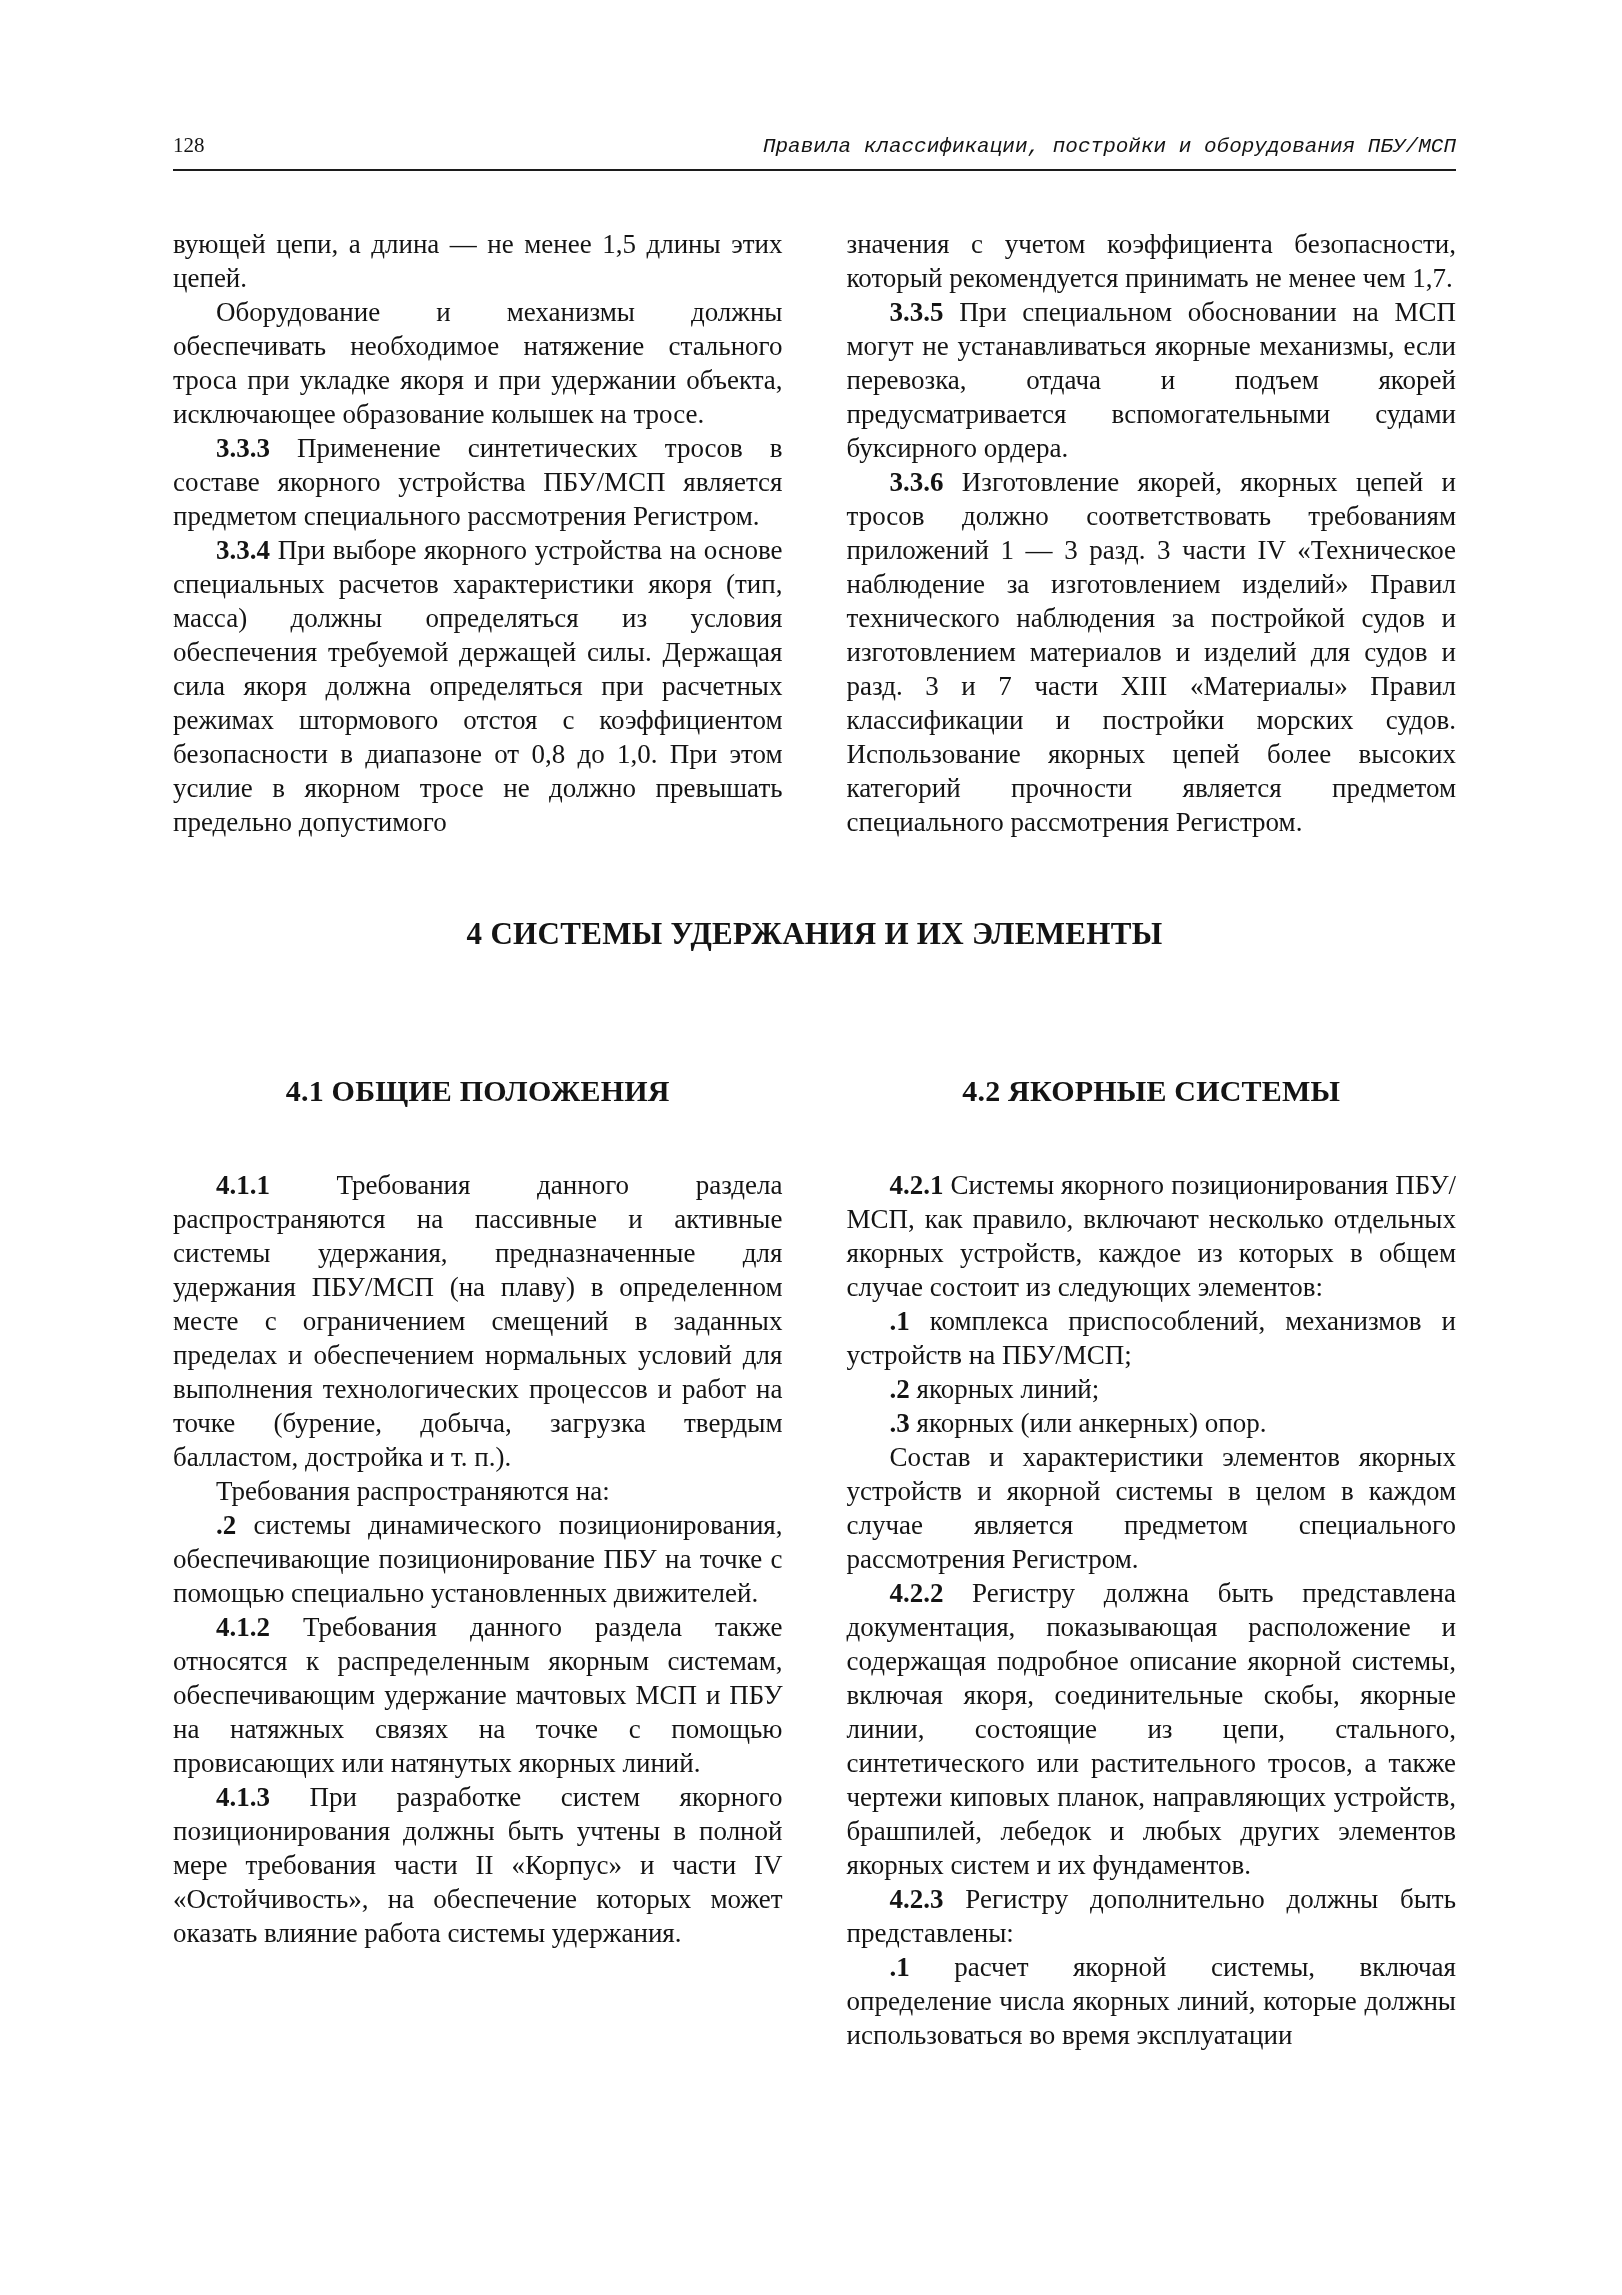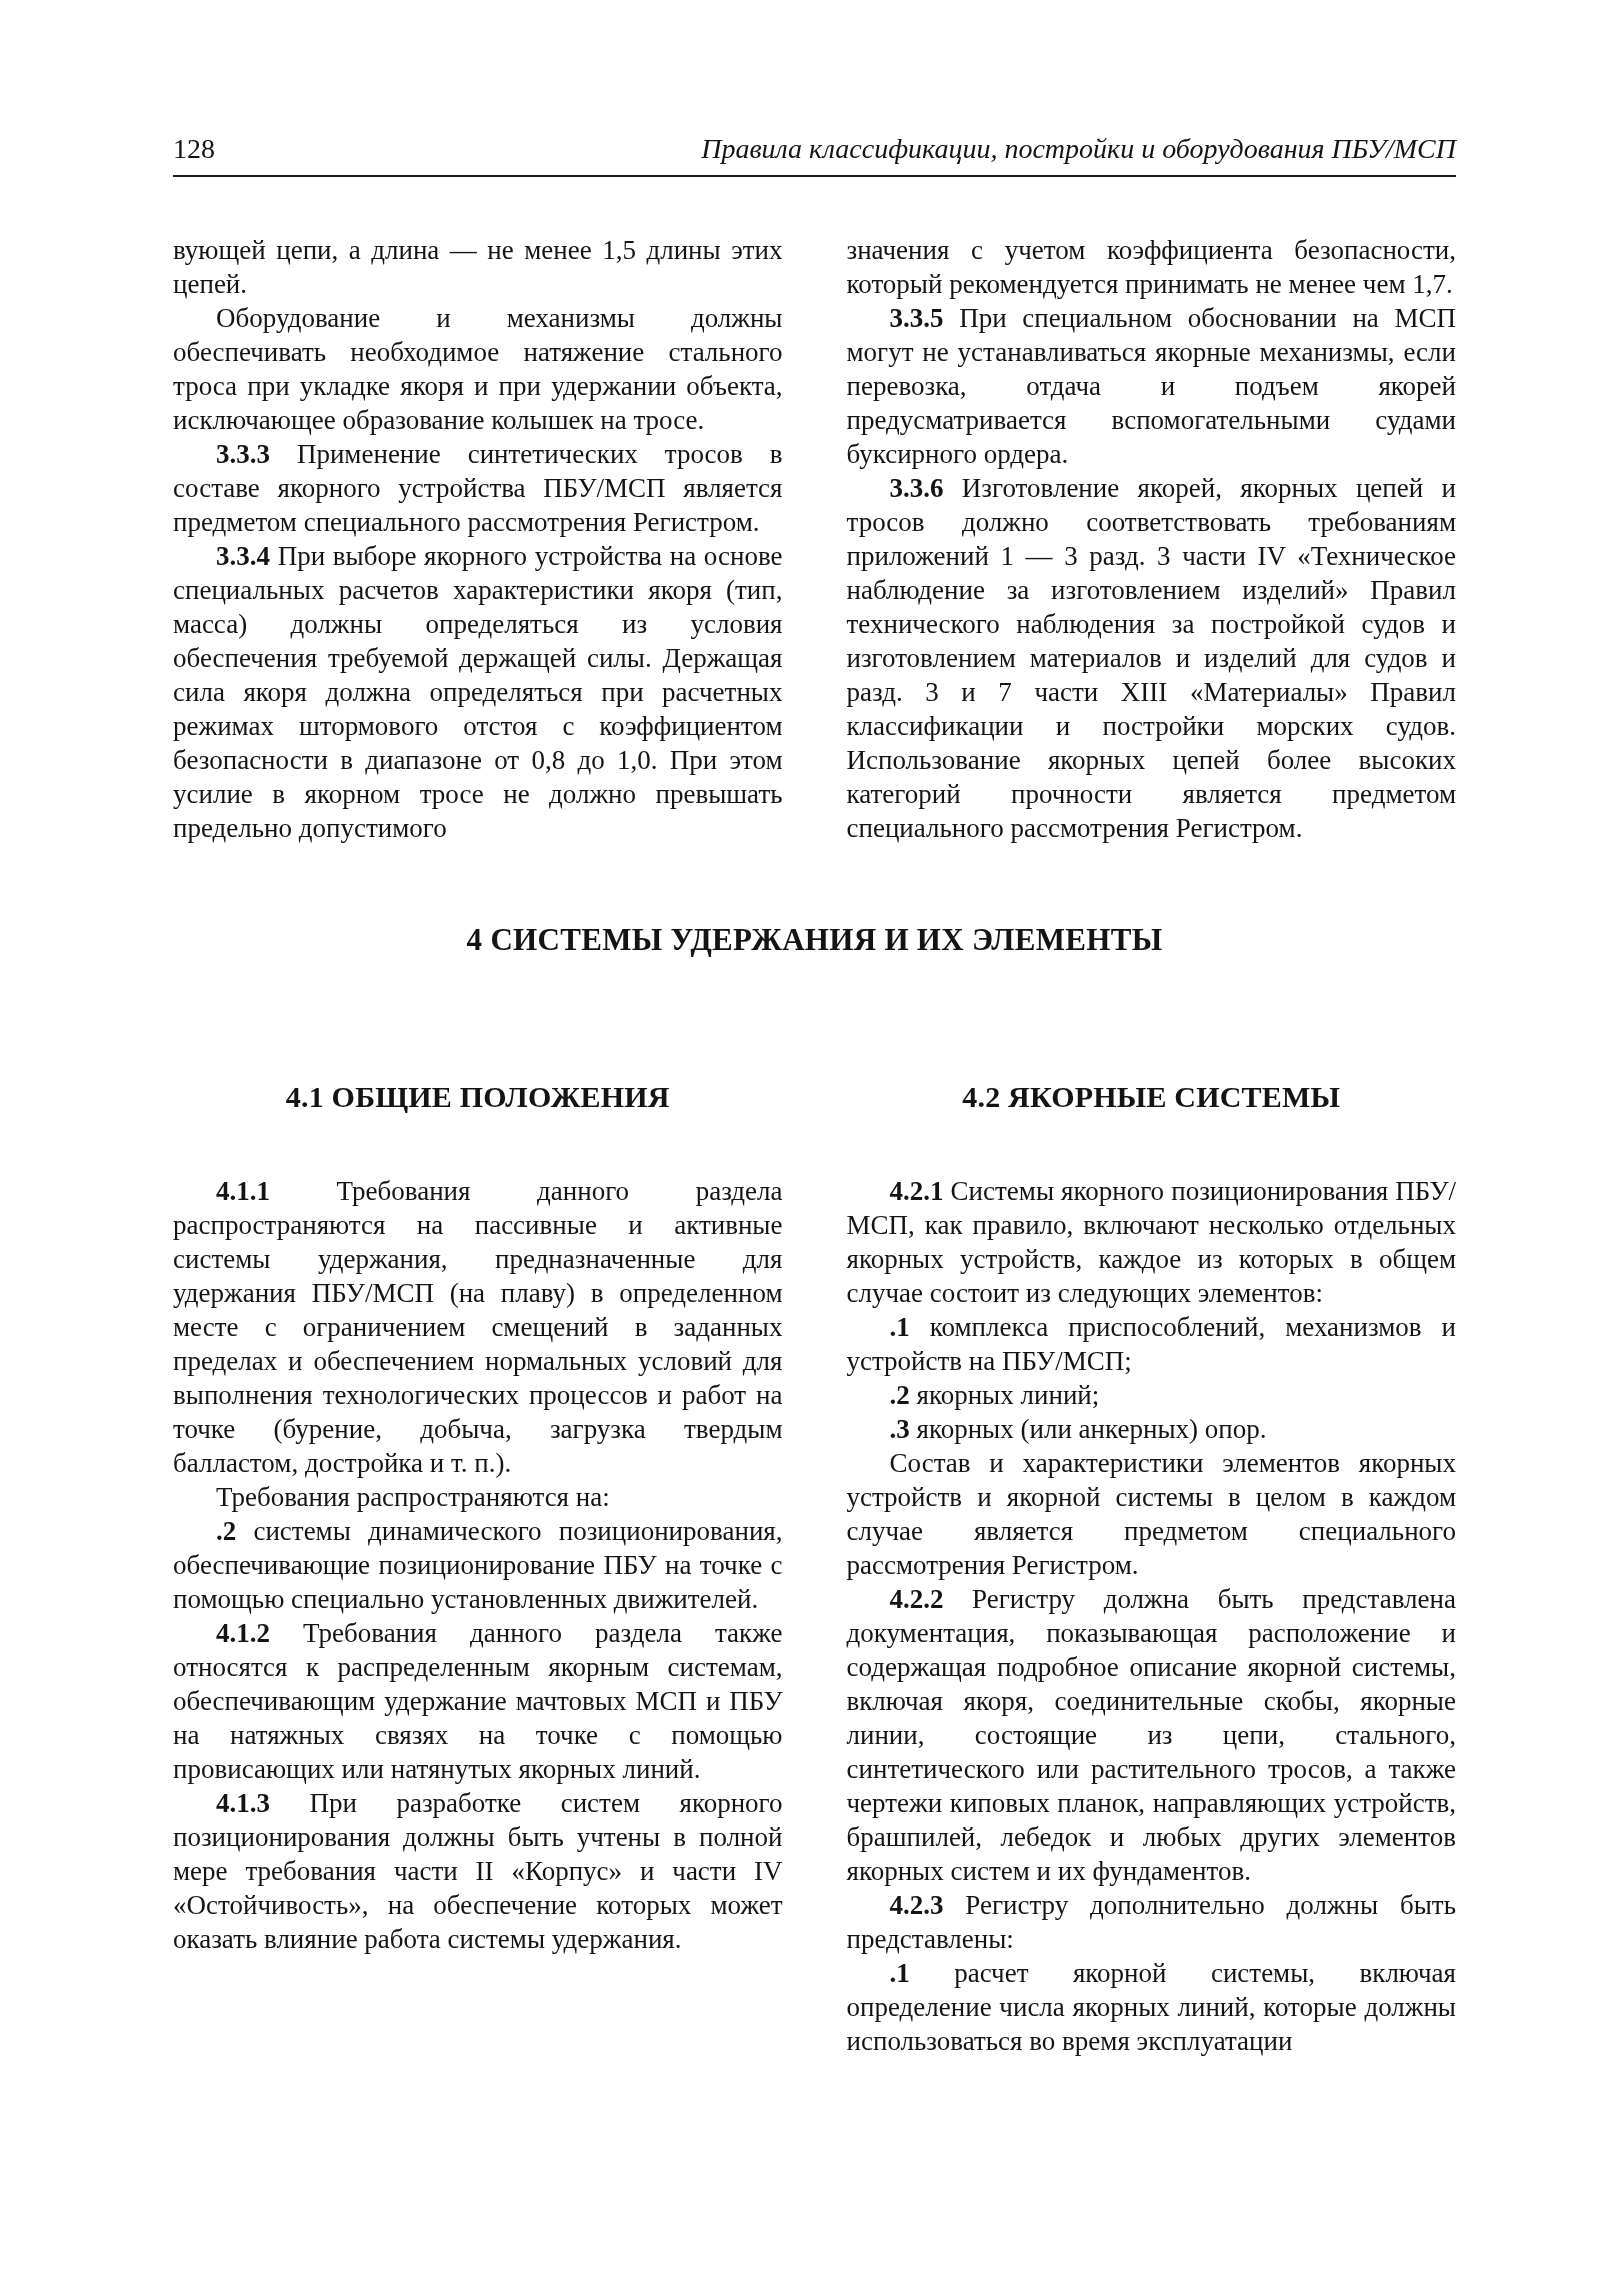--- a/index.html
+++ b/index.html
@@ -14,27 +14,27 @@
     width: 1623px;
     height: 2295px;
     padding: 134px 167px 79px 173px;
     overflow: hidden;
     background: #ffffff;
   }
   .running-head {
     display: flex;
     justify-content: space-between;
     align-items: baseline;
-    font-size: 28px;
+    font-size: 21px;
     line-height: 1.1;
     padding-bottom: 10.5px;
     border-bottom: 2px solid #1c1c1c;
   }
   .page-number { font-style: normal; }
-  .running-title { font-style: italic; }
+  .running-title { font-style: italic; font-family: Liberation Mono, monospace; }
   .twocol {
     display: flex;
     gap: 64px;
   }
   .col {
     flex: 1 1 0;
     font-size: 27px;
     line-height: 34px;
     text-align: justify;
   }

